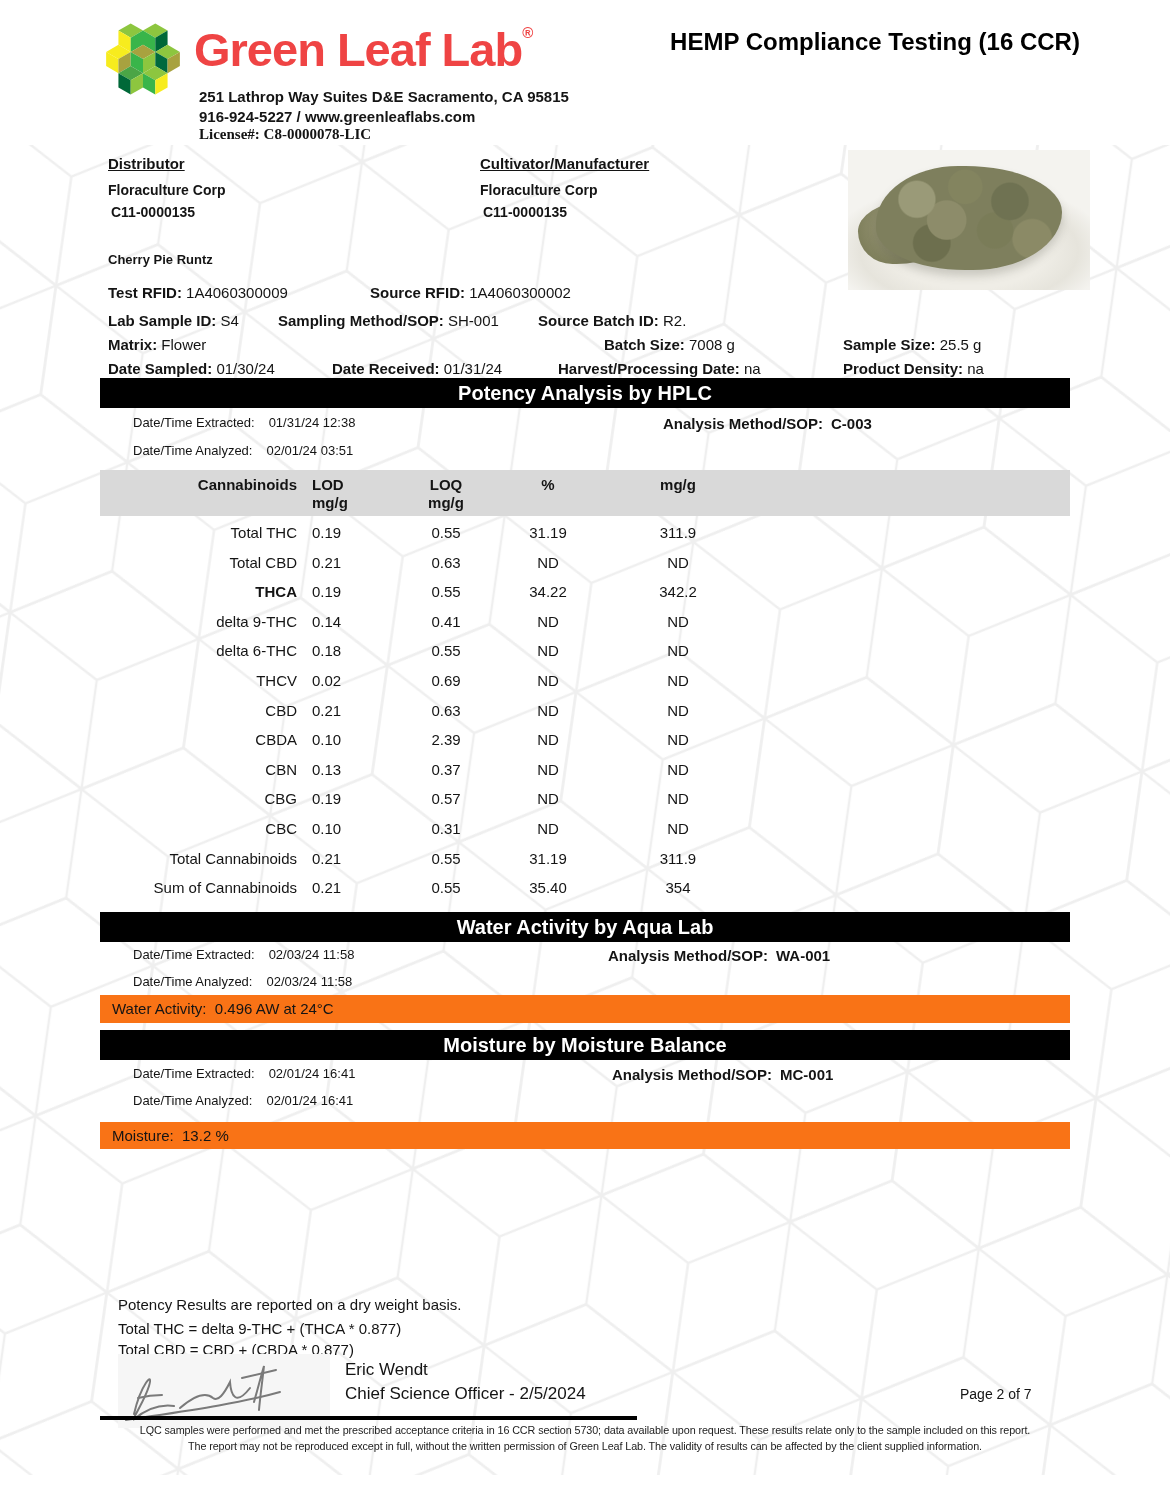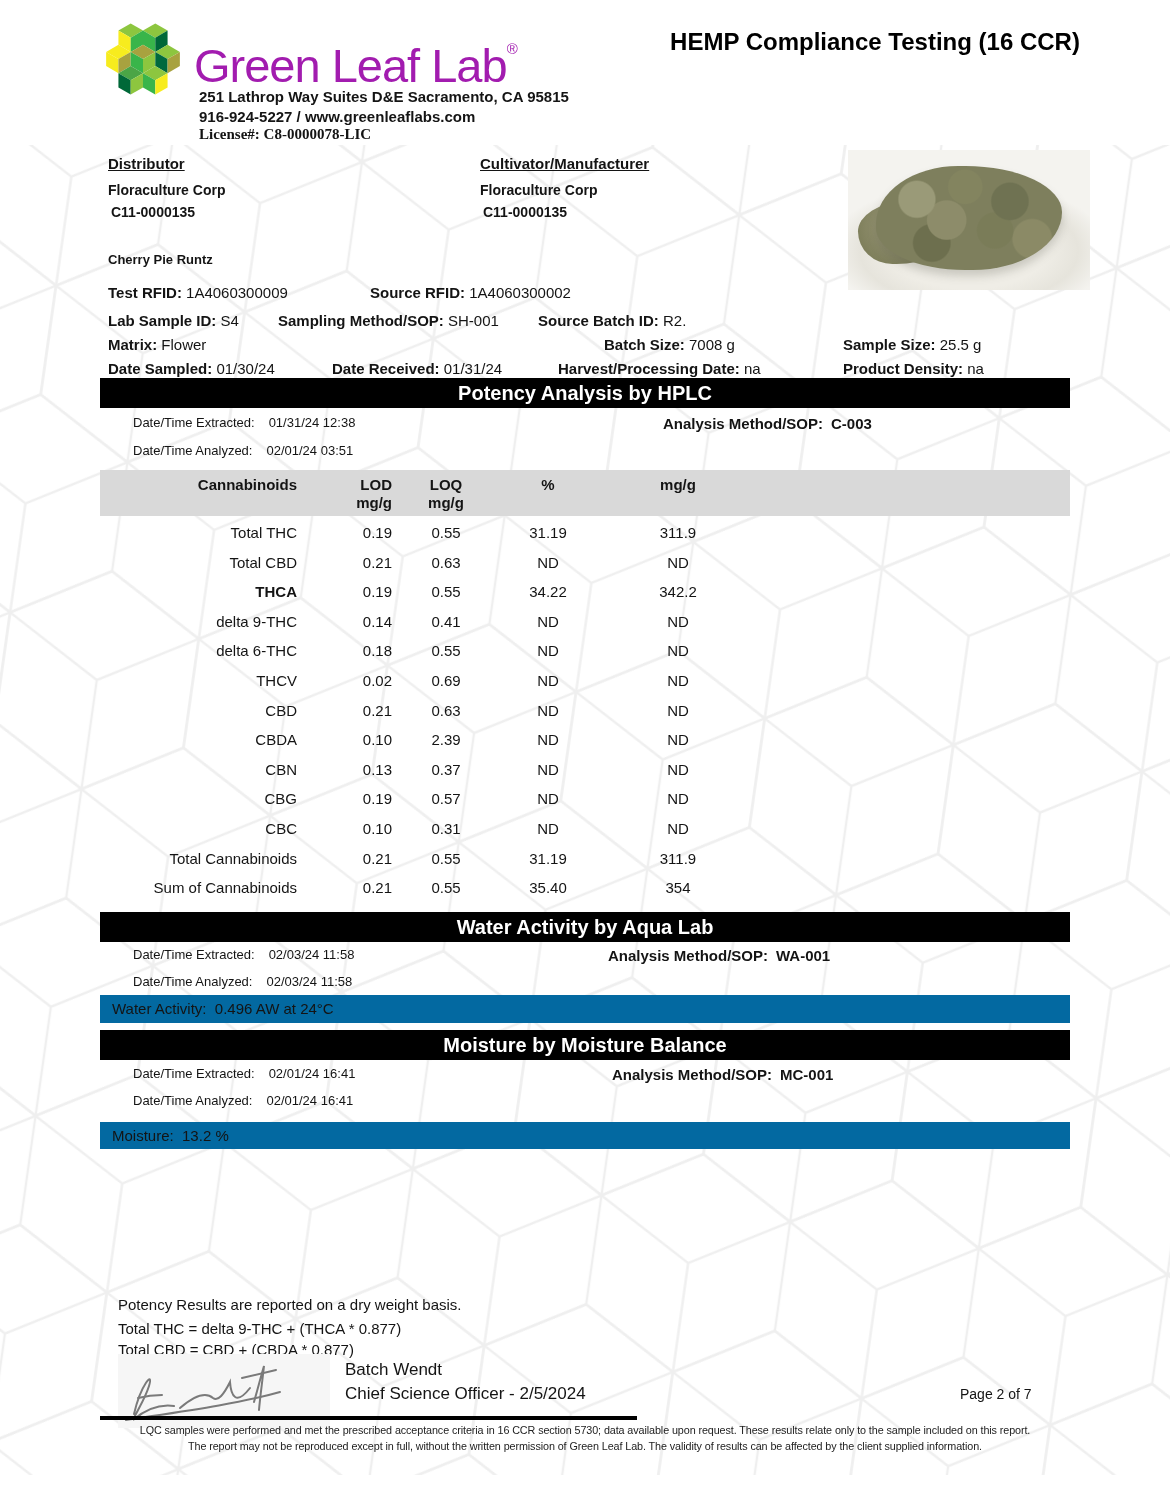--- a/index.html
+++ b/index.html
@@ -3,21 +3,21 @@
 <meta charset="utf-8">
 <style>
   html,body{margin:0;padding:0;background:#e8e8e8;}
   .page{position:relative;width:1170px;height:1492px;background:#fff;overflow:hidden;
         font-family:"Liberation Sans", sans-serif;color:#141414;margin:0 auto;}
   .watermark{position:absolute;left:0;top:0;z-index:0;}
   .content{position:absolute;left:100px;top:0;width:970px;height:100%;z-index:1;}
 
   
   .logo{position:absolute;left:0;top:12px;width:86px;height:94px;}
-  .brand{position:absolute;left:94px;top:38px;font-size:47px;font-weight:normal;color:#a21caf;letter-spacing:-1px;white-space:nowrap;}
+  .brand{position:absolute;left:94px;top:22px;font-size:47px;font-weight:bold;color:#ef4444;letter-spacing:-1px;white-space:nowrap;}
   .brand sup{font-size:15px;vertical-align:28px;}
   .addr1{position:absolute;left:99px;top:88px;font-size:15px;font-weight:bold;}
   .addr2{position:absolute;left:99px;top:108px;font-size:15px;font-weight:bold;}
   .lic{position:absolute;left:99px;top:126px;font-size:15px;font-weight:bold;font-family:"Liberation Serif",serif;}
   .doc-title{position:absolute;left:540px;top:28px;width:470px;text-align:center;font-size:24px;font-weight:bold;color:#000;}
 
   
   .party-head{font-size:15px;font-weight:bold;text-decoration:underline;}
   .party-line{font-size:14px;font-weight:bold;}
   .dist{position:absolute;left:8px;top:155px;}
@@ -55,32 +55,32 @@
   .bar{position:absolute;left:0;width:970px;height:30px;background:#000;color:#fff;
        font-size:20px;font-weight:bold;text-align:center;line-height:30px;}
   .dline{position:absolute;font-size:13px;font-weight:normal;white-space:nowrap;}
   .dline .v{margin-left:14px;}
   .method{position:absolute;font-size:15px;font-weight:bold;white-space:nowrap;}
   .method .v{margin-left:8px;}
 
   
   .thead{position:absolute;left:0;top:470px;width:970px;height:46px;background:#d9d9d9;font-size:15px;}
   .c-analyte{position:absolute;left:0;width:197px;text-align:right;}
-  .c-lod{position:absolute;left:212px;width:80px;text-align:right;}
+  .c-lod{position:absolute;left:212px;width:80px;text-align:left;}
   .c-loq{position:absolute;left:306px;width:80px;text-align:center;}
   .c-pct{position:absolute;left:398px;width:100px;text-align:center;}
   .c-mgg{position:absolute;left:528px;width:100px;text-align:center;}
   .thead .r1{position:absolute;left:0;top:6px;width:100%;height:18px;font-weight:bold;}
   .thead .r2{position:absolute;left:0;top:24px;width:100%;height:18px;font-weight:bold;}
   .prows{position:absolute;left:0;top:518px;width:970px;}
   .prow{position:relative;height:29.6px;font-size:15px;}
   .prow span{top:6px;}
 
   
-  .band{position:absolute;left:0;width:970px;background:#0369a1;font-size:15px;line-height:27px;padding-left:12px;box-sizing:border-box;}
+  .band{position:absolute;left:0;width:970px;background:#f97316;font-size:15px;line-height:27px;padding-left:12px;box-sizing:border-box;}
 
   
   .note{position:absolute;left:18px;font-size:15px;white-space:nowrap;}
   .sig{position:absolute;left:18px;top:1354px;width:212px;height:74px;background:#f6f6f6;}
   .signer{position:absolute;left:245px;top:1360px;font-size:17px;}
   .signer-title{position:absolute;left:245px;top:1384px;font-size:17px;}
   .pageno{position:absolute;left:860px;top:1386px;font-size:14px;}
   .sepline{position:absolute;left:0;top:1416px;width:537px;height:4px;background:#000;}
   .disc{position:absolute;left:-10px;width:990px;text-align:center;font-size:11px;color:#222;
         transform:scaleX(0.98);letter-spacing:-0.1px;}
@@ -318,21 +318,21 @@
         <g fill="none" stroke="#7a7a7a" stroke-width="2" stroke-linecap="round">
           <path d="M16 60 C 23 30, 36 16, 31 32 C 27 45, 20 55, 15 66 C 28 55, 42 50, 56 52"></path>
           <path d="M20 44 C 28 42, 36 41, 44 41"></path>
           <path d="M62 54 C 76 42, 88 38, 95 44 C 100 48, 106 40, 112 28 C 113 42, 118 52, 132 34"></path>
           <path d="M136 48 C 140 34, 143 22, 146 12 C 144 30, 142 44, 141 56"></path>
           <path d="M124 24 L 158 16"></path>
           <path d="M8 66 C 60 58, 120 50, 162 38"></path>
         </g>
       </svg>
     </div>
-    <div class="signer">Batch Wendt</div>
+    <div class="signer">Eric Wendt</div>
     <div class="signer-title">Chief Science Officer - 2/5/2024</div>
     <div class="pageno">Page 2 of 7</div>
     <div class="sepline"></div>
     <div class="disc" style="top:1424px;">LQC samples were performed and met the prescribed acceptance criteria in 16 CCR section 5730; data available upon request. These results relate only to the sample included on this report.</div>
     <div class="disc" style="top:1440px;">The report may not be reproduced except in full, without the written permission of Green Leaf Lab. The validity of results can be affected by the client supplied information.</div>
 
   </div>
 </div>
 
 </body></html>

